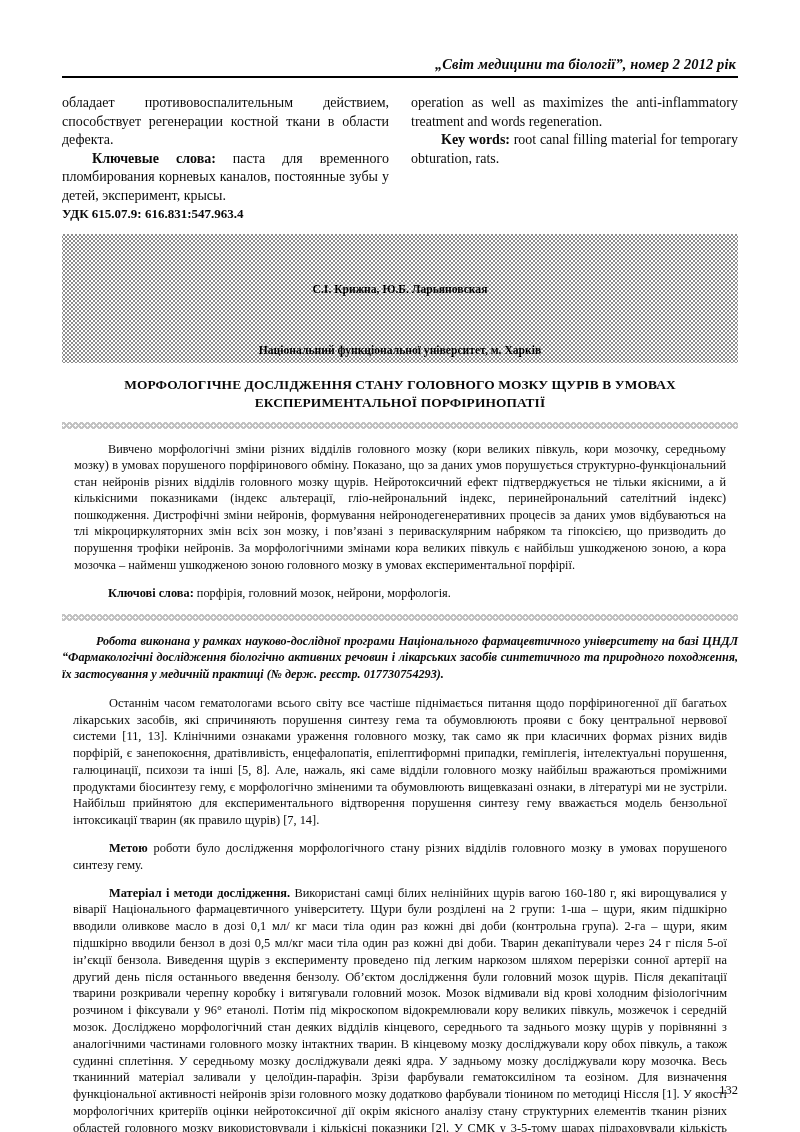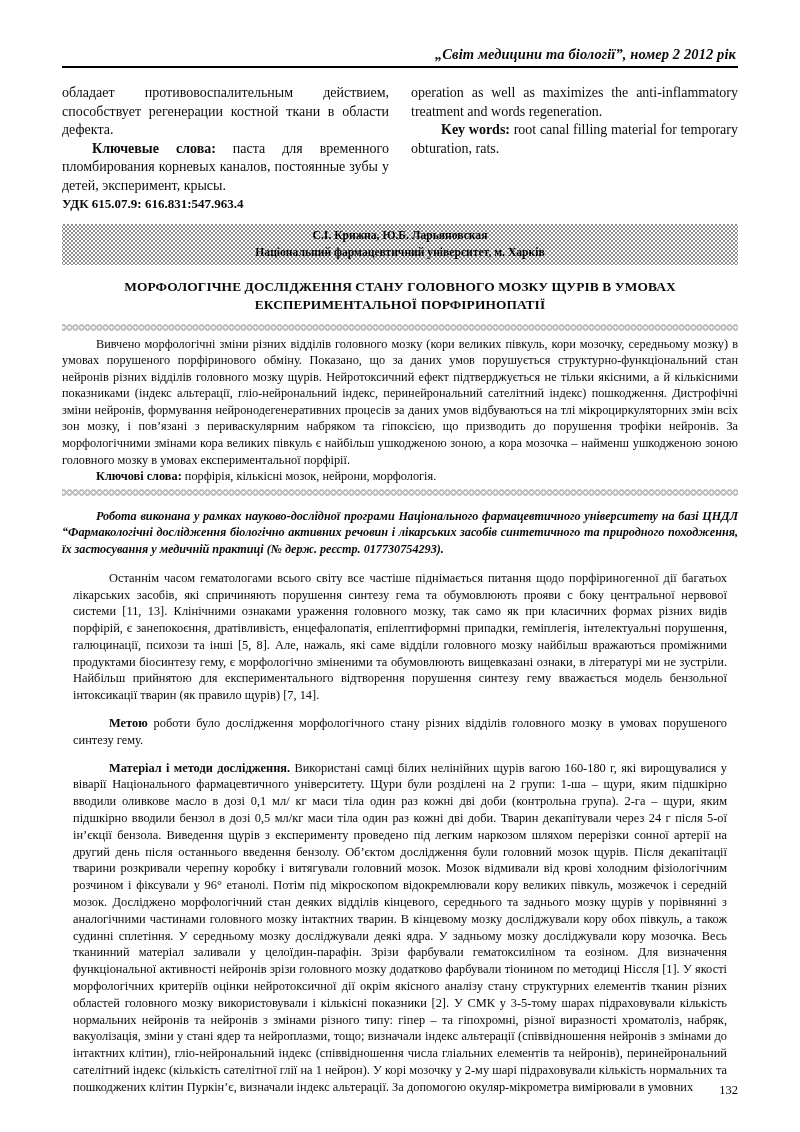--- a/index.html
+++ b/index.html
@@ -13,21 +13,21 @@
     font-family: "Liberation Serif", "DejaVu Serif", serif;
     color: #0a0a0a;
     position: relative;
     overflow: hidden;
   }
   .page {
     position: relative;
     width: 800px;
     height: 1132px;
     box-sizing: border-box;
-    padding: 6px 62px;
+    padding: 16px 62px;
     border-radius: 6px;
   }
 
   
   .running-head {
     padding-top: 40px;
     text-align: right;
     font-style: italic;
     font-weight: bold;
     font-size: 14.5px;
@@ -85,20 +85,21 @@
       repeating-linear-gradient(
         -45deg,
         #8d8d8d 0px, #8d8d8d 1px,
         rgba(255,255,255,0) 1px, rgba(255,255,255,0) 3px
       );
     background-size: 4px 4px, 4px 4px;
   }
   .author-band .band-line {
     display: block;
     white-space: nowrap;
+    margin-top: 44px;
   }
 
   
   .article-title {
     text-align: center;
     font-weight: bold;
     font-size: 13.4px;
     line-height: 1.32;
     margin: 13px 0 10px;
     letter-spacing: .1px;
@@ -118,21 +119,21 @@
     margin: 4px 0 5px;
   }
 
   
   .abstract {
     font-size: 12.3px;
     line-height: 1.345;
     text-align: justify;
     margin: 2px 0 0;
   }
-  .abstract p { margin: 0; text-indent: 34px; }
+  .abstract p { margin: 12px; text-indent: 34px; }
 
   
   .funding {
     font-style: italic;
     font-weight: bold;
     font-size: 12.2px;
     line-height: 1.37;
     text-align: justify;
     margin: 12px 0 12px;
     text-indent: 34px;
@@ -174,33 +175,33 @@
     <div class="col">
       <p>operation as well as maximizes the anti-inflammatory treatment and words regeneration.</p>
       <p class="indent"><span class="kw-label">Key words:</span><span> root canal filling material for temporary obturation, rats.</span></p>
     </div>
   </div>
 
   <div class="udc">УДК 615.07.9: 616.831:547.963.4</div>
 
   <div class="author-band">
     <span class="band-line">С.І. Крижна, Ю.Б. Ларьяновская</span>
-    <span class="band-line">Національний фармацевтичний університет, м. Харків</span>
+    <span class="band-line">Національний функціональної університет, м. Харків</span>
   </div>
 
   <div class="article-title">
     <span>МОРФОЛОГІЧНЕ ДОСЛІДЖЕННЯ СТАНУ ГОЛОВНОГО МОЗКУ ЩУРІВ В УМОВАХ</span><br>
     <span>ЕКСПЕРИМЕНТАЛЬНОЇ ПОРФІРИНОПАТІЇ</span>
   </div>
 
   <div class="zigzag"></div>
 
   <div class="abstract">
     <p>Вивчено морфологічні зміни різних відділів головного мозку (кори великих півкуль, кори мозочку, середньому мозку) в умовах порушеного порфіринового обміну. Показано, що за даних умов порушується структурно-функціональний стан нейронів різних відділів головного мозку щурів. Нейротоксичний ефект підтверджується не тільки якісними, а й кількісними показниками (індекс альтерації, гліо-нейрональний індекс, перинейрональний сателітний індекс) пошкодження. Дистрофічні зміни нейронів, формування нейронодегенеративних процесів за даних умов відбуваються на тлі мікроциркуляторних змін всіх зон мозку, і пов’язані з периваскулярним набряком та гіпоксією, що призводить до порушення трофіки нейронів. За морфологічними змінами кора великих півкуль є найбільш ушкодженою зоною, а кора мозочка – найменш ушкодженою зоною головного мозку в умовах експериментальної порфірії.</p>
-    <p><span class="kw-label">Ключові слова:</span><span> порфірія, кількісні мозок, нейрони, морфологія.</span></p>
+    <p><span class="kw-label">Ключові слова:</span><span> порфірія, головний мозок, нейрони, морфологія.</span></p>
   </div>
 
   <div class="zigzag"></div>
 
   <div class="funding">Робота виконана у рамках науково-дослідної програми Національного фармацевтичного університету на базі ЦНДЛ “Фармакологічні дослідження біологічно активних речовин і лікарських засобів синтетичного та природного походження, їх застосування у медичній практиці (№ держ. реєстр. 017730754293).</div>
 
   <div class="body-text">
     <p>Останнім часом гематологами всього світу все частіше піднімається питання щодо порфіриногенної дії багатьох лікарських засобів, які спричиняють порушення синтезу гема та обумовлюють прояви с боку центральної нервової системи [11, 13]. Клінічними ознаками ураження головного мозку, так само як при класичних формах різних видів порфірій, є занепокоєння, дратівливість, енцефалопатія, епілептиформні припадки, геміплегія, інтелектуальні порушення, галюцинації, психози та інші [5, 8]. Але, нажаль, які саме відділи головного мозку найбільш вражаються проміжними продуктами біосинтезу гему, є морфологічно зміненими та обумовлюють вищевказані ознаки, в літературі ми не зустріли. Найбільш прийнятою для експериментального відтворення порушення синтезу гему вважається модель бензольної інтоксикації тварин (як правило щурів) [7, 14].</p>
     <p><span class="run-in">Метою</span><span> роботи було дослідження морфологічного стану різних відділів головного мозку в умовах порушеного синтезу гему.</span></p>
     <p><span class="run-in">Матеріал і методи дослідження.</span><span> Використані самці білих нелінійних щурів вагою 160-180 г, які вирощувалися у віварії Національного фармацевтичного університету. Щури були розділені на 2 групи: 1-ша – щури, яким підшкірно вводили оливкове масло в дозі 0,1 мл/ кг маси тіла один раз кожні дві доби (контрольна група). 2-га – щури, яким підшкірно вводили бензол в дозі 0,5 мл/кг маси тіла один раз кожні дві доби. Тварин декапітували через 24 г після 5-ої ін’єкції бензола. Виведення щурів з експерименту проведено під легким наркозом шляхом перерізки сонної артерії на другий день після останнього введення бензолу. Об’єктом дослідження були головний мозок щурів. Після декапітації тварини розкривали черепну коробку і витягували головний мозок. Мозок відмивали від крові холодним фізіологічним розчином і фіксували у 96° етанолі. Потім під мікроскопом відокремлювали кору великих півкуль, мозжечок і середній мозок. Досліджено морфологічний стан деяких відділів кінцевого, середнього та заднього мозку щурів у порівнянні з аналогічними частинами головного мозку інтактних тварин. В кінцевому мозку досліджували кору обох півкуль, а також судинні сплетіння. У середньому мозку досліджували деякі ядра. У задньому мозку досліджували кору мозочка. Весь тканинний матеріал заливали у целоїдин-парафін. Зрізи фарбували гематоксиліном та еозіном. Для визначення функціональної активності нейронів зрізи головного мозку додатково фарбували тіонином по методиці Ніссля [1]. У якості морфологічних критеріїв оцінки нейротоксичної дії окрім якісного аналізу стану структурних елементів тканин різних областей головного мозку використовували і кількісні показники [2]. У СМК у 3-5-тому шарах підраховували кількість нормальних нейронів та нейронів з змінами різного типу: гіпер – та гіпохромні, різної виразності хроматоліз, набряк, вакуолізація, зміни у стані ядер та нейроплазми, тощо; визначали індекс альтерації (співвідношення нейронів з змінами до інтактних клітин), гліо-нейрональний індекс (співвідношення числа гліальних елементів та нейронів), перинейрональний сателітний індекс (кількість сателітної глії на 1 нейрон). У корі мозочку у 2-му шарі підраховували кількість нормальних та пошкоджених клітин Пуркін’є, визначали індекс альтерації. За допомогою окуляр-мікрометра вимірювали в умовних</span></p>

